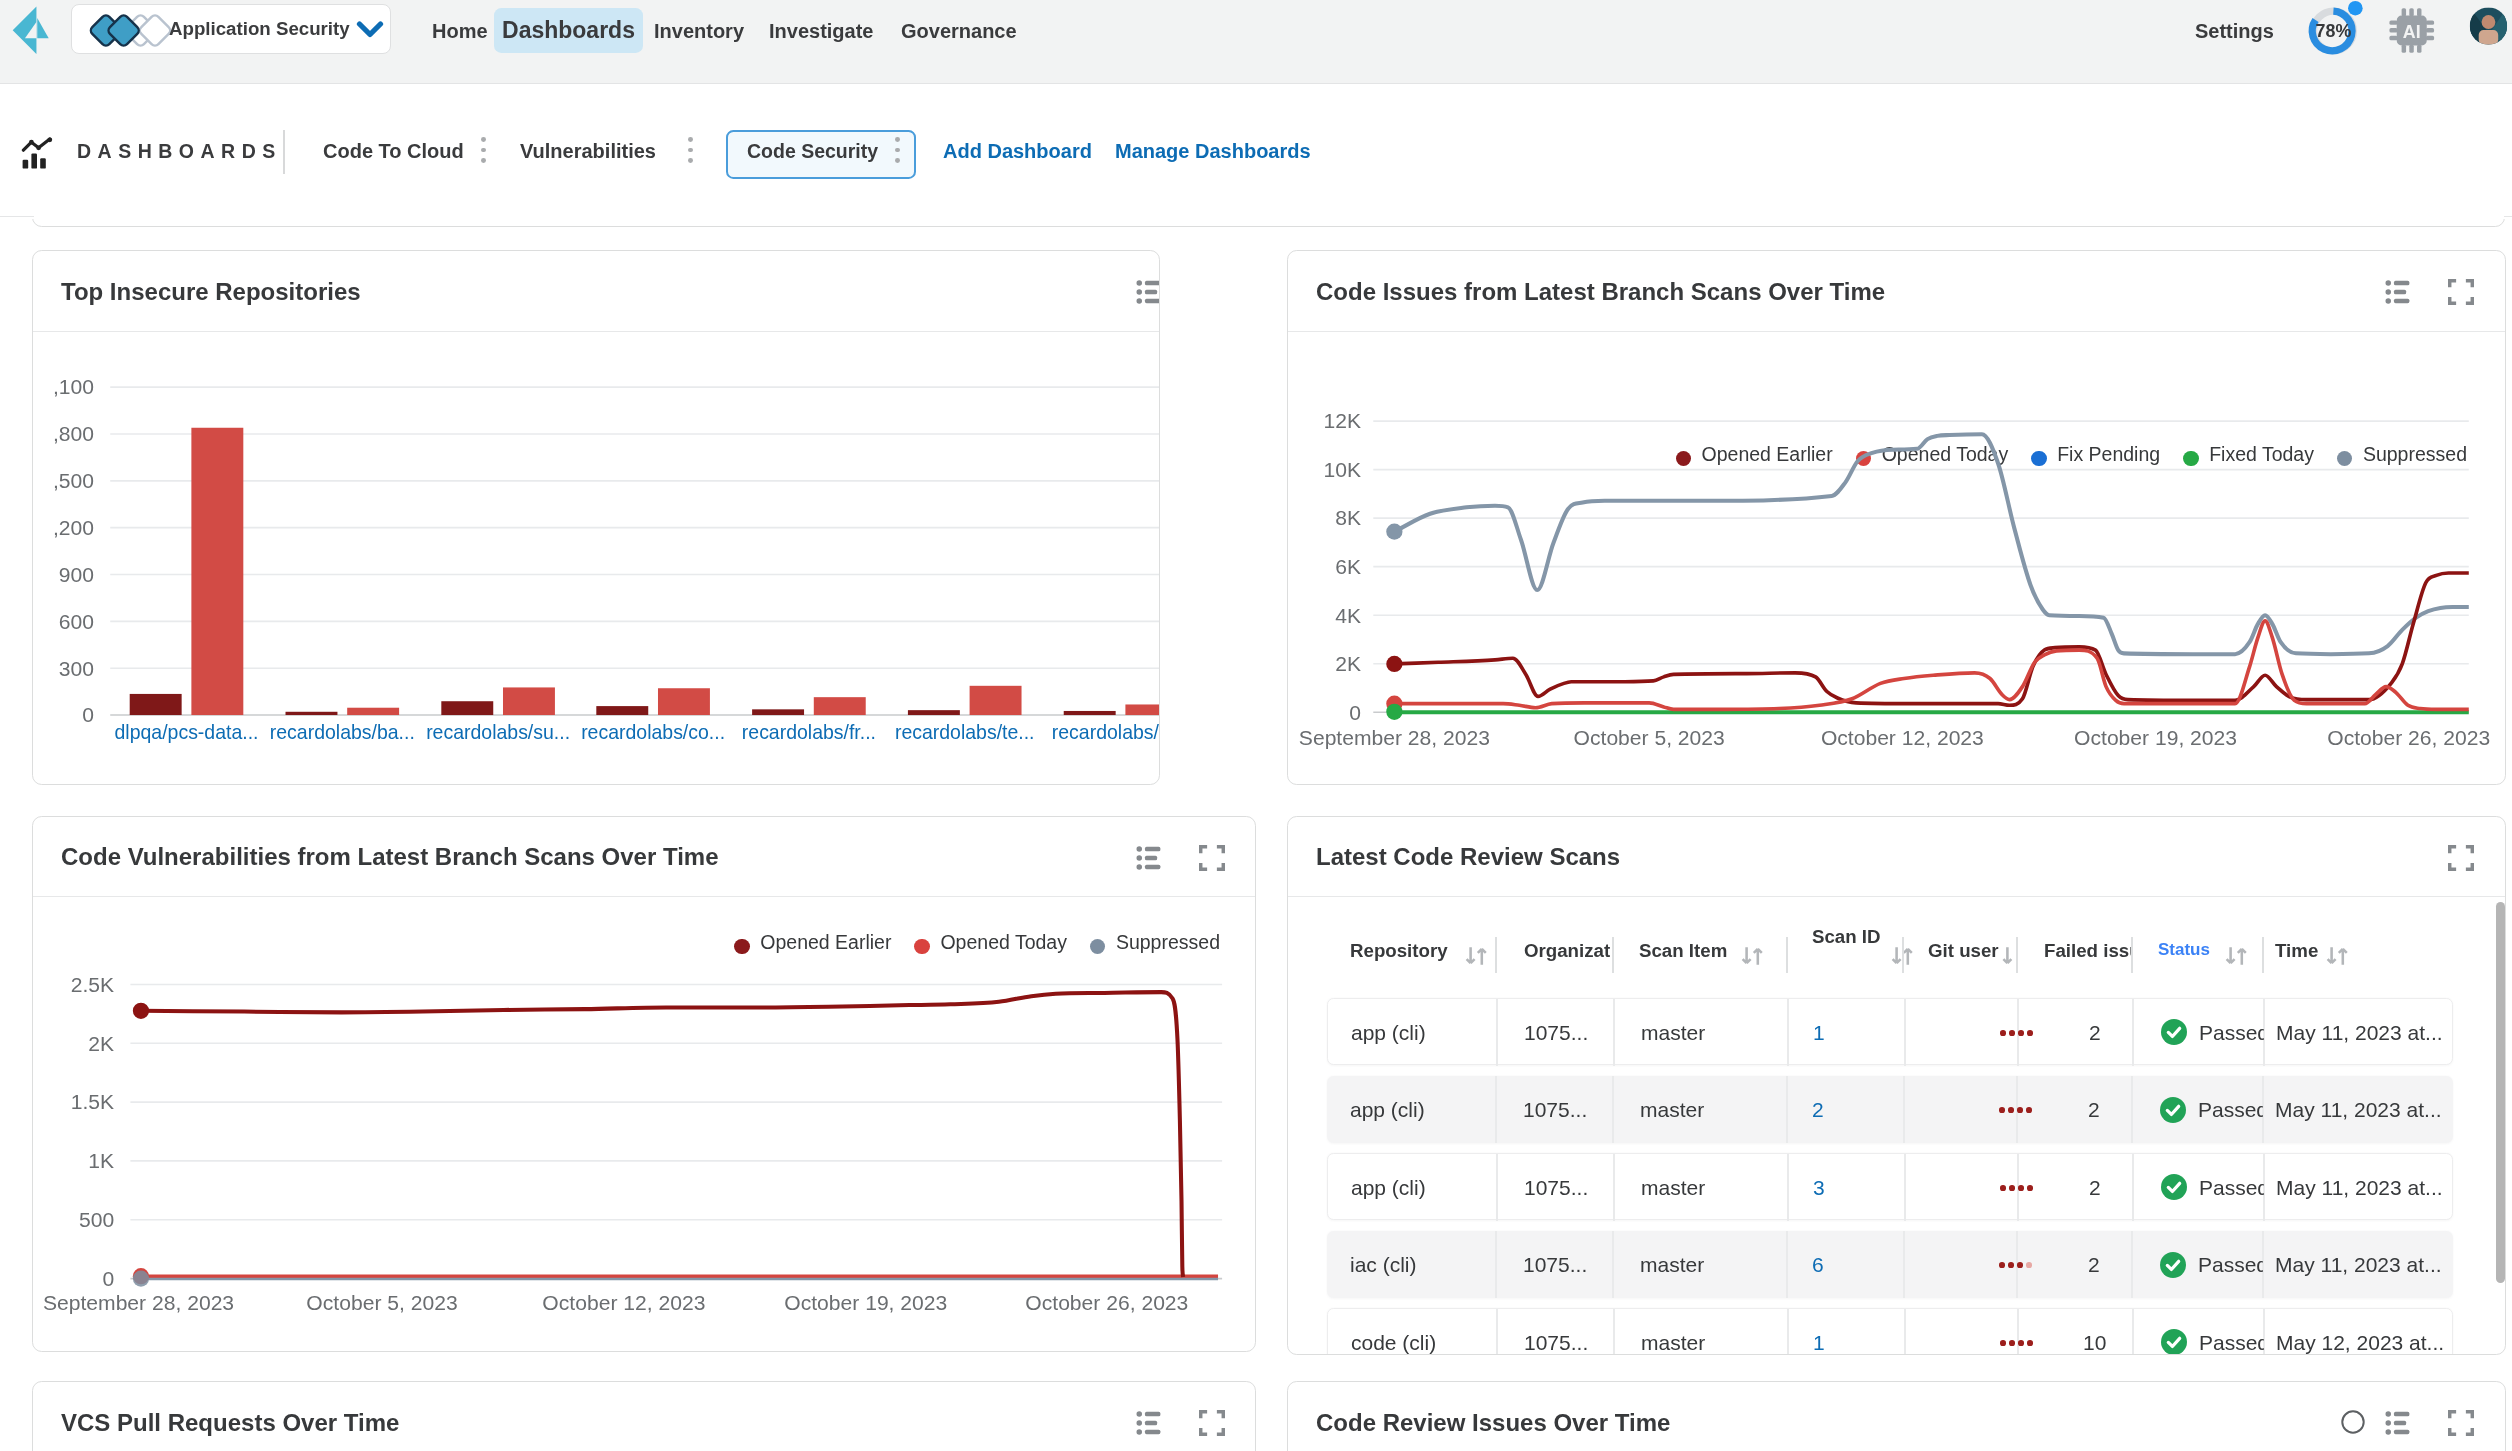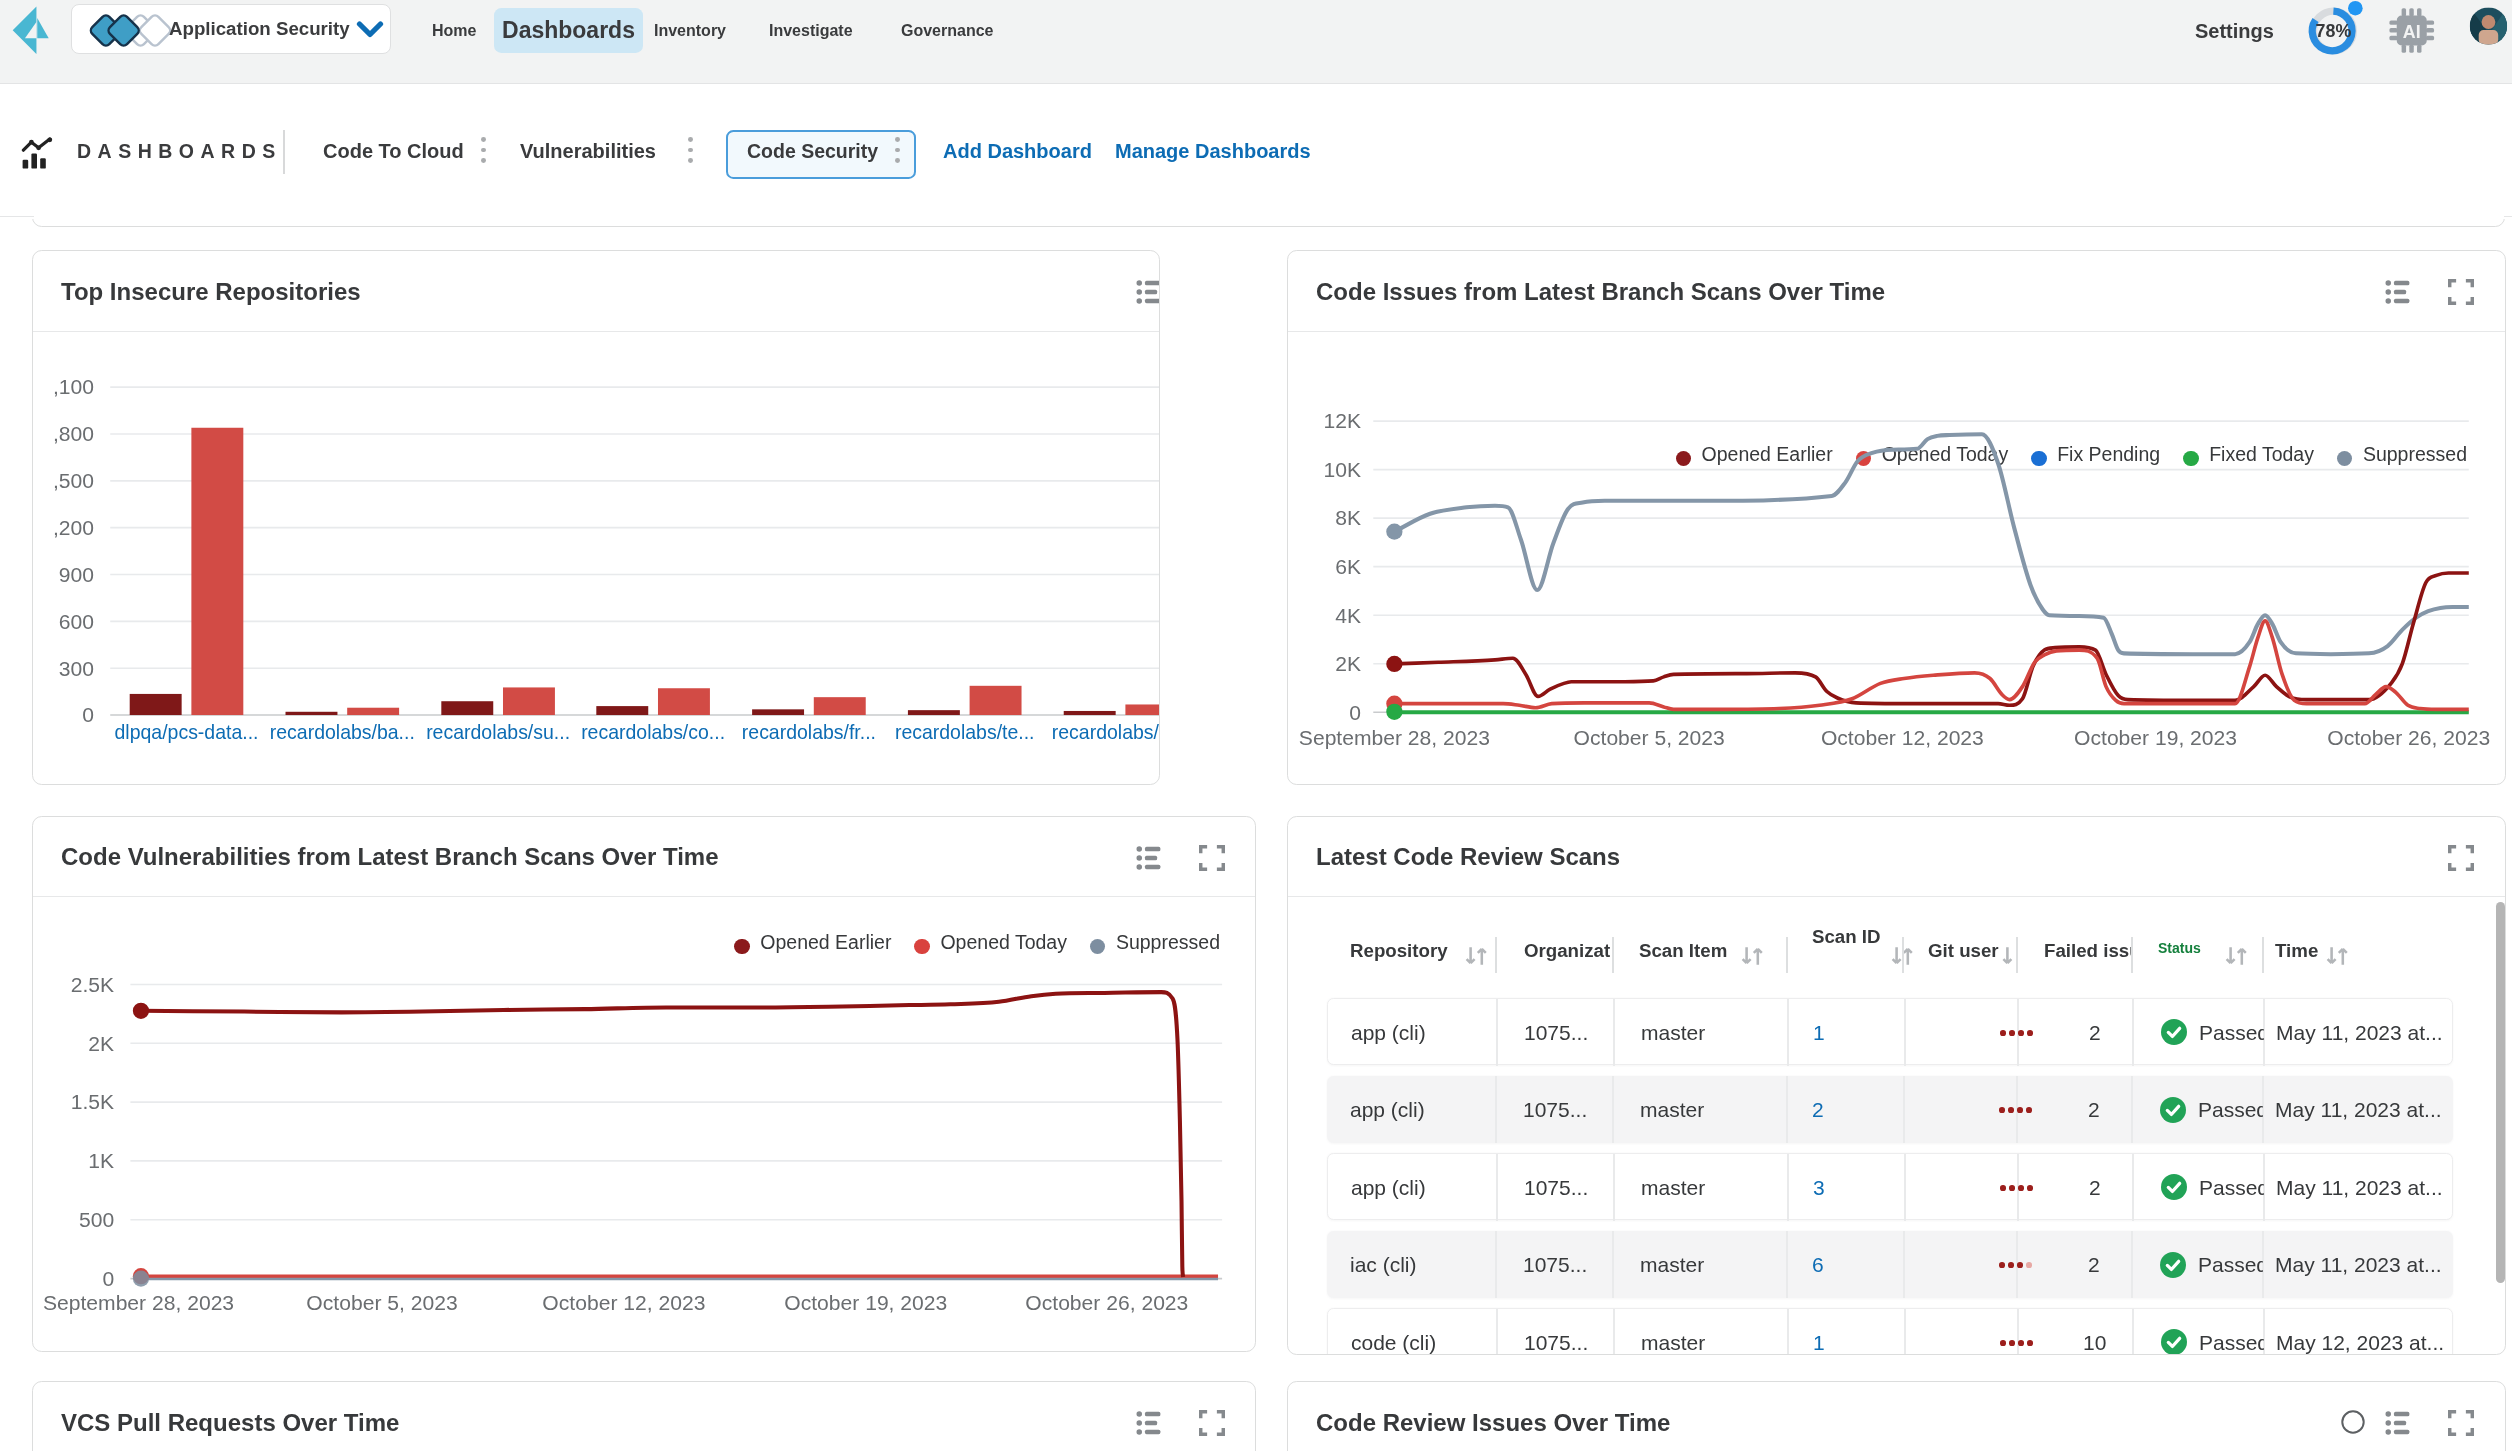--- a/index.html
+++ b/index.html
@@ -8,21 +8,21 @@
 .page { position:relative; width:2512px; height:1451px; overflow:hidden; }
 .abs { position:absolute; }
 
 .topbar { position:absolute; left:0; top:0; width:2512px; height:84px;
   background:#f2f3f3; border-bottom:1.6px solid #e3e4e5; }
 .selector { position:absolute; left:71px; top:4px; width:320px; height:50px;
   background:#fff; border:1.6px solid #dfe0e1; border-radius:8px; }
 .selector .label { position:absolute; left:97px; top:0; height:47px; line-height:47px;
   font-size:18.7px; font-weight:600; color:#3b3c3e; }
 .nav-item { position:absolute; top:0; height:62px; line-height:62px;
-  font-size:16px; font-weight:700; color:#3a3b3d; }
+  font-size:20px; font-weight:700; color:#3a3b3d; }
 .dash-pill { position:absolute; left:494px; top:8px; width:149px; height:45px;
   background:#cde7f5; border-radius:7.3px; text-align:center; line-height:45px;
   font-size:23px; font-weight:700; color:#3a3b3d; }
 
 .tabrow { position:absolute; left:0; top:85px; width:2512px; height:132px;
   background:#fff; border-bottom:1.6px solid #e5e6e7; }
 .tr-item { position:absolute; height:49px; line-height:49px; top:42px;
   font-size:20px; font-weight:700; color:#3a3b3d; }
 .bluelink { color:#0d6cb4; }
 .vdots { position:absolute; top:52px; width:4.9px; height:29px; }
@@ -356,21 +356,21 @@
             <path d="M23 26 V6 M23 6 L18 11 M23 6 L28 11"></path>
           </g>
         </svg>
       <div class="abs" style="left:640px; top:123px; font-size:18.7px; font-weight:700; color:#37393b;">Git user</div>
       <svg class="abs" style="left:713px; top:127px;" width="24" height="24" viewBox="0 0 30 30">
         <g stroke="#b3b6b9" stroke-width="3.2" fill="none">
             <path d="M8 4 V24 M8 24 L3 19 M8 24 L13 19"></path>
           </g>
         </svg>
       <div class="abs" style="left:756px; top:123px; width:88px; overflow:hidden; white-space:nowrap; font-size:18.7px; font-weight:700; color:#37393b;">Failed issues</div>
-      <div class="abs" style="left:870px; top:123px; font-size:14px; font-weight:700; color:#15803d;">Status</div>
+      <div class="abs" style="left:870px; top:123px; font-size:17px; font-weight:700; color:#3b82f6;">Status</div>
       <svg class="abs" style="left:935px; top:127px;" width="28" height="24" viewBox="0 0 34 30">
         <g stroke="#b3b6b9" stroke-width="3.2" fill="none">
             <path d="M9 4 V24 M9 24 L4 19 M9 24 L14 19"></path>
             <path d="M23 26 V6 M23 6 L18 11 M23 6 L28 11"></path>
           </g>
         </svg>
       <div class="abs" style="left:987px; top:123px; font-size:18.7px; font-weight:700; color:#37393b;">Time</div>
       <svg class="abs" style="left:1036px; top:127px;" width="28" height="24" viewBox="0 0 34 30">
         <g stroke="#b3b6b9" stroke-width="3.2" fill="none">
             <path d="M9 4 V24 M9 24 L4 19 M9 24 L14 19"></path>

